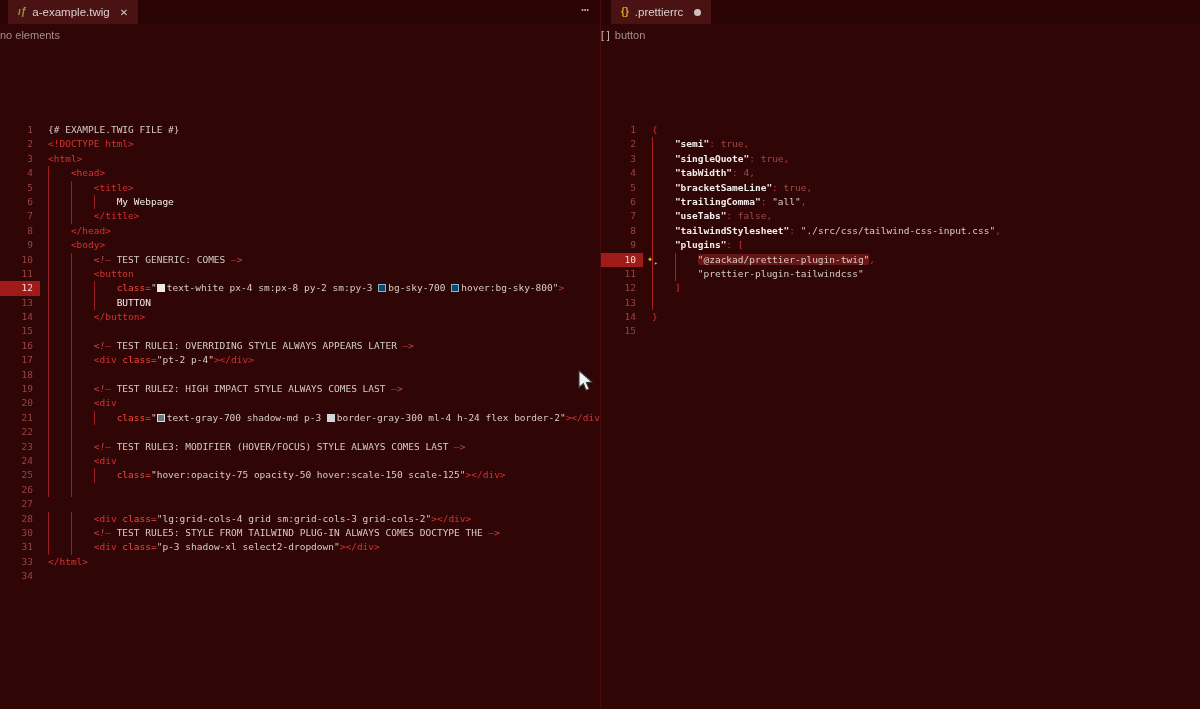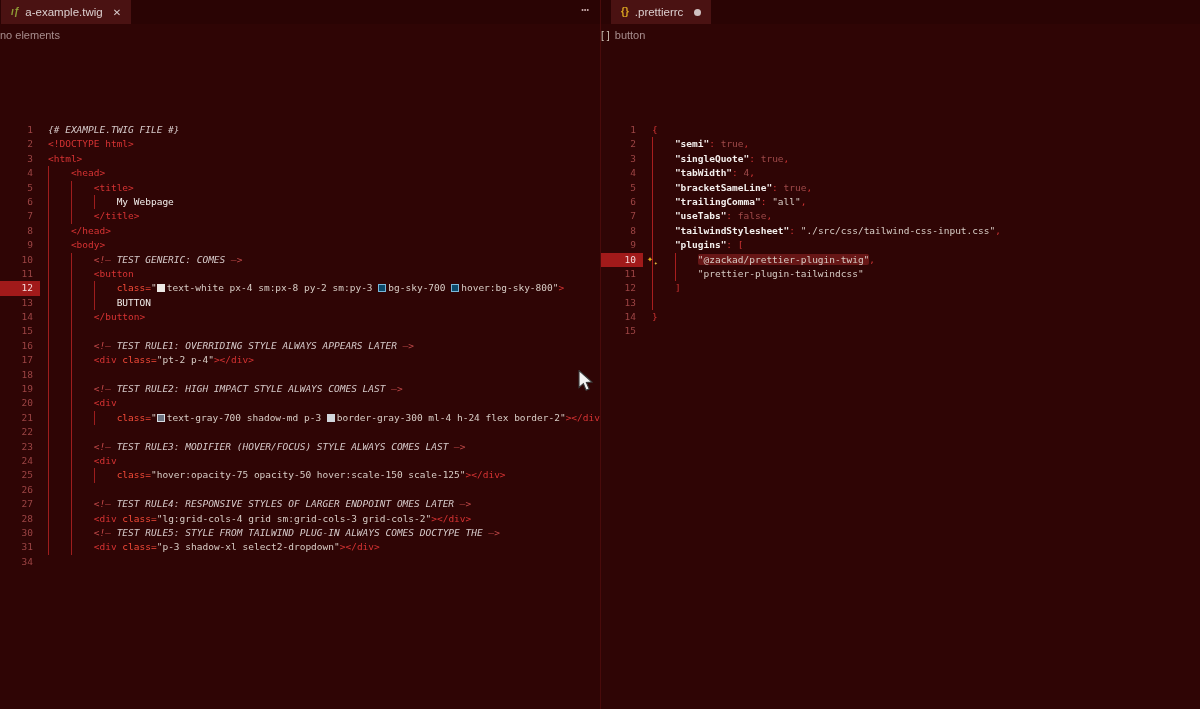--- a/index.html
+++ b/index.html
@@ -1,21 +1,21 @@
 <!DOCTYPE html>
 <html><head>
 <meta charset="utf-8">
 <style>
   *{margin:0;padding:0;box-sizing:border-box}
   html,body{width:1200px;height:709px;overflow:hidden}
   body{background:#2f0505;font-family:"DejaVu Sans Mono",monospace;position:relative}
   .group{position:absolute;top:0;bottom:0;overflow:hidden}
   .group-left{left:0;width:601px;border-right:1px solid #4a0b0b}
   .group-right{left:601px;width:599px}
-  .tabbar{height:24px;background:#2a0404;display:flex;align-items:stretch;position:relative;padding-left:1px}
+  .tabbar{height:24px;background:#2a0404;display:flex;align-items:stretch;position:relative;padding-left:8px}
   .group-right .tabbar{padding-left:10px}
   .tab{display:flex;align-items:center;gap:6px;padding:0 10px;background:#4a1212;color:#ddd0d0;
        font-family:"Liberation Sans",sans-serif;font-size:11.5px;cursor:default}
   .tab .ticon{font-size:10px;line-height:1}
   .twig-glyph{color:#8f9c36;font-weight:bold;font-size:10px;font-style:italic}
   .json-glyph{color:#d9a521;font-weight:bold}
   .close-x{color:#d8cccc;font-size:10px;margin-left:4px}
   .mod-dot{width:7px;height:7px;border-radius:50%;background:#cfc0c0;margin-left:5px;display:inline-block}
   .actions{position:absolute;right:10px;top:2px;color:#c0a3a3;font-size:13px;letter-spacing:1px}
   .breadcrumbs{height:22px;display:flex;align-items:center;gap:5px;
@@ -23,21 +23,21 @@
   .bc-icon{color:#cfc0b4;font-size:10.5px}
   .codearea{padding-top:77px;position:relative}
   .row{display:flex;height:14.4px;line-height:14.4px;font-size:9.5px;white-space:pre}
   .ln{flex:0 0 40px;width:40px;padding-right:7px;text-align:right;color:#9c4444;user-select:none}
   .group-right .ln{flex:0 0 42px;width:42px}
   .row.cur .ln{background:#a11a1a;color:#f5d8d8}
   .code{position:relative;padding-left:8px;white-space:pre}
   .group-right .code{padding-left:9px}
   .iu{display:inline-block;width:4ch;height:14.4px;border-left:1px solid #9e1d1d;vertical-align:top}
   .group-right .iu{border-left-color:#a81e1e}
-  .cm{color:#d6caca;font-style:italic}
+  .cm{color:#d6caca;}
   .cmd{color:#c04848;font-style:italic}
   .tag{color:#d63333}
   .attr{color:#f24a38}
   .str{color:#d8cdc6}
   .strh{color:#d8cdc6;background:#671616;border-radius:2px}
   .txt{color:#f2eeeb}
   .key{color:#f4efed;font-weight:bold}
   .kw{color:#a04a4a}
   .jp{color:#cf3434}
   .sw{display:inline-block;width:8px;height:8px;margin-right:2px;vertical-align:-1px}
@@ -84,24 +84,25 @@
       <div class="row"><span class="ln">17</span><span class="code"><span class="iu"></span><span class="iu"></span><span class="tag">&lt;div </span><span class="attr">class=</span><span class="str">"pt-2 p-4"</span><span class="tag">&gt;&lt;/div&gt;</span></span></div>
       <div class="row"><span class="ln">18</span><span class="code"><span class="iu"></span><span class="iu"></span></span></div>
       <div class="row"><span class="ln">19</span><span class="code"><span class="iu"></span><span class="iu"></span><span class="cmd">&lt;!— </span><span class="cm">TEST RULE2: HIGH IMPACT STYLE ALWAYS COMES LAST </span><span class="cmd">—&gt;</span></span></div>
       <div class="row"><span class="ln">20</span><span class="code"><span class="iu"></span><span class="iu"></span><span class="tag">&lt;div</span></span></div>
       <div class="row"><span class="ln">21</span><span class="code"><span class="iu"></span><span class="iu"></span><span class="iu"></span><span class="attr">class=</span><span class="str">"</span><span class="sw sw-gray7"></span><span class="str">text-gray-700 shadow-md p-3 </span><span class="sw sw-gray3"></span><span class="str">border-gray-300 ml-4 h-24 flex border-2"</span><span class="tag">&gt;&lt;/div&gt;</span></span></div>
       <div class="row"><span class="ln">22</span><span class="code"><span class="iu"></span><span class="iu"></span></span></div>
       <div class="row"><span class="ln">23</span><span class="code"><span class="iu"></span><span class="iu"></span><span class="cmd">&lt;!— </span><span class="cm">TEST RULE3: MODIFIER (HOVER/FOCUS) STYLE ALWAYS COMES LAST </span><span class="cmd">—&gt;</span></span></div>
       <div class="row"><span class="ln">24</span><span class="code"><span class="iu"></span><span class="iu"></span><span class="tag">&lt;div</span></span></div>
       <div class="row"><span class="ln">25</span><span class="code"><span class="iu"></span><span class="iu"></span><span class="iu"></span><span class="attr">class=</span><span class="str">"hover:opacity-75 opacity-50 hover:scale-150 scale-125"</span><span class="tag">&gt;&lt;/div&gt;</span></span></div>
       <div class="row"><span class="ln">26</span><span class="code"><span class="iu"></span><span class="iu"></span></span></div>
-      <div class="row"><span class="ln">27</span><span class="code"><span class="iu"></span><span class="iu"></span><span class="cmd">&lt;!— </span><span class="cm">TEST RULE4: RESPONSIVE STYLES OF LARGER ENDPOINT OMES LATER </span><span class="cmd">—&gt;</span></span></div>
+      <div class="row"><span class="ln">27</span></div>
       <div class="row"><span class="ln">28</span><span class="code"><span class="iu"></span><span class="iu"></span><span class="tag">&lt;div </span><span class="attr">class=</span><span class="str">"lg:grid-cols-4 grid sm:grid-cols-3 grid-cols-2"</span><span class="tag">&gt;&lt;/div&gt;</span></span></div>
       <div class="row"><span class="ln">30</span><span class="code"><span class="iu"></span><span class="iu"></span><span class="cmd">&lt;!— </span><span class="cm">TEST RULE5: STYLE FROM TAILWIND PLUG-IN ALWAYS COMES DOCTYPE THE </span><span class="cmd">—&gt;</span></span></div>
       <div class="row"><span class="ln">31</span><span class="code"><span class="iu"></span><span class="iu"></span><span class="tag">&lt;div </span><span class="attr">class=</span><span class="str">"p-3 shadow-xl select2-dropdown"</span><span class="tag">&gt;&lt;/div&gt;</span></span></div>
+      <div class="row"><span class="ln">33</span><span class="code"><span class="tag">&lt;/html&gt;</span></span></div>
       <div class="row"><span class="ln">34</span><span class="code"></span></div>
     </div>
 </div>
 
 <div class="group group-right">
   <div class="tabbar">
     <div class="tab">
       <span class="ticon json-glyph">{}</span>
       <span>.prettierrc</span>
       <span class="mod-dot"></span>

